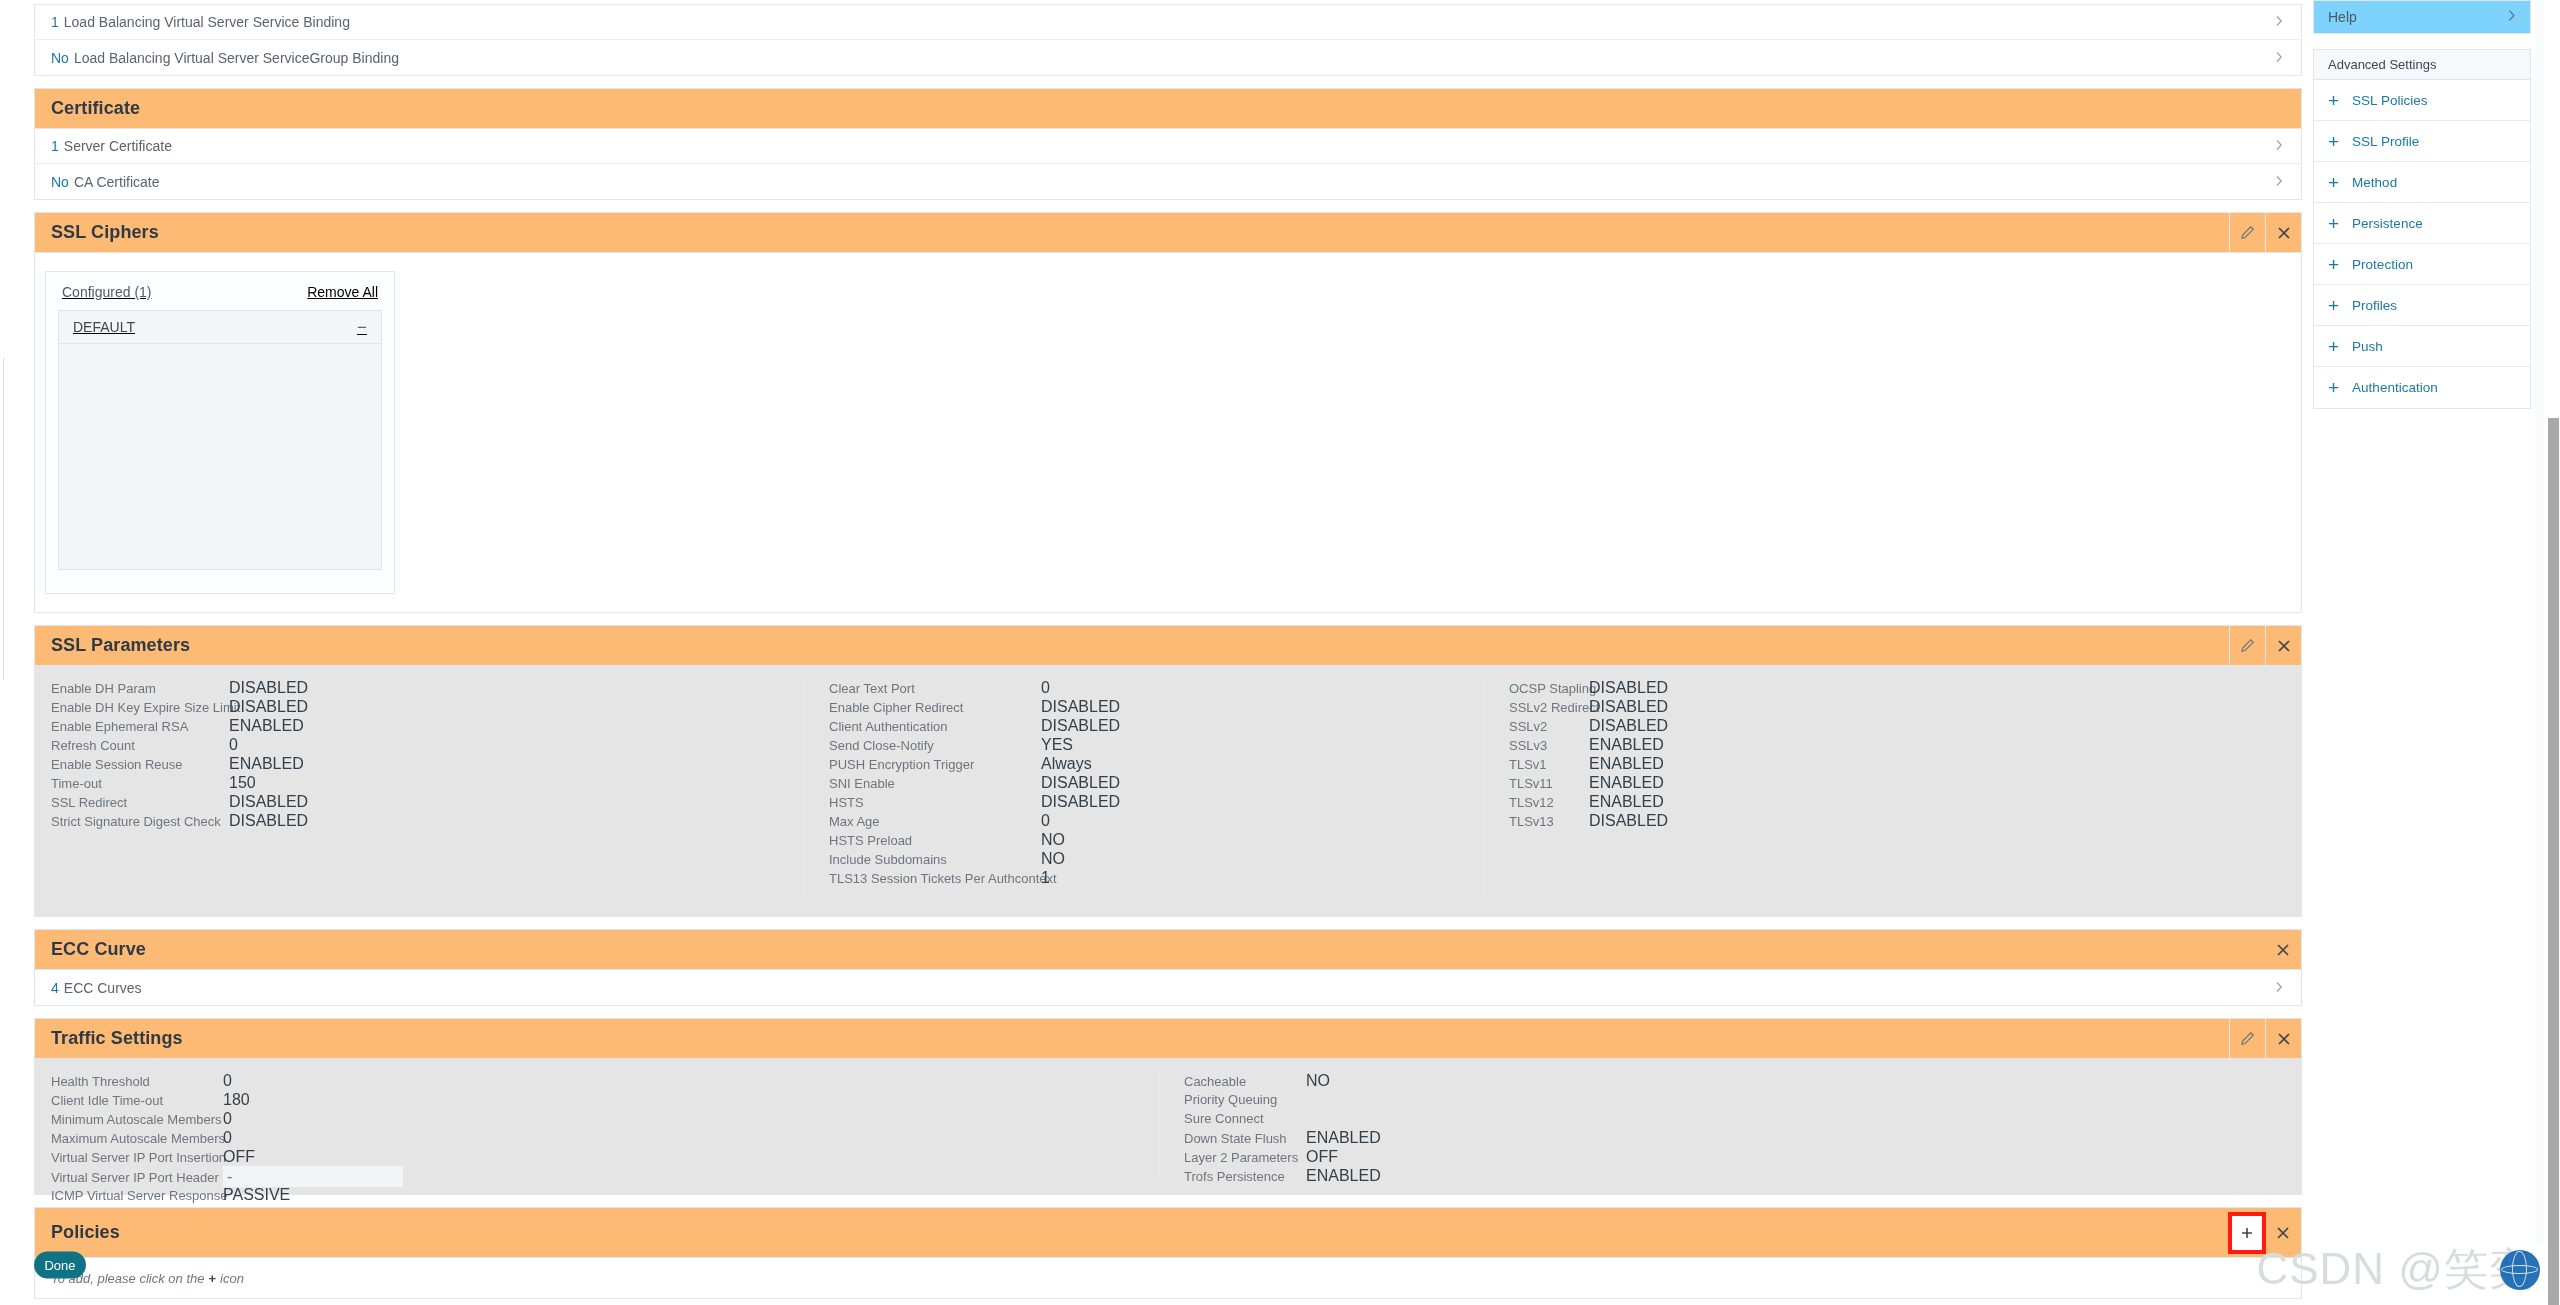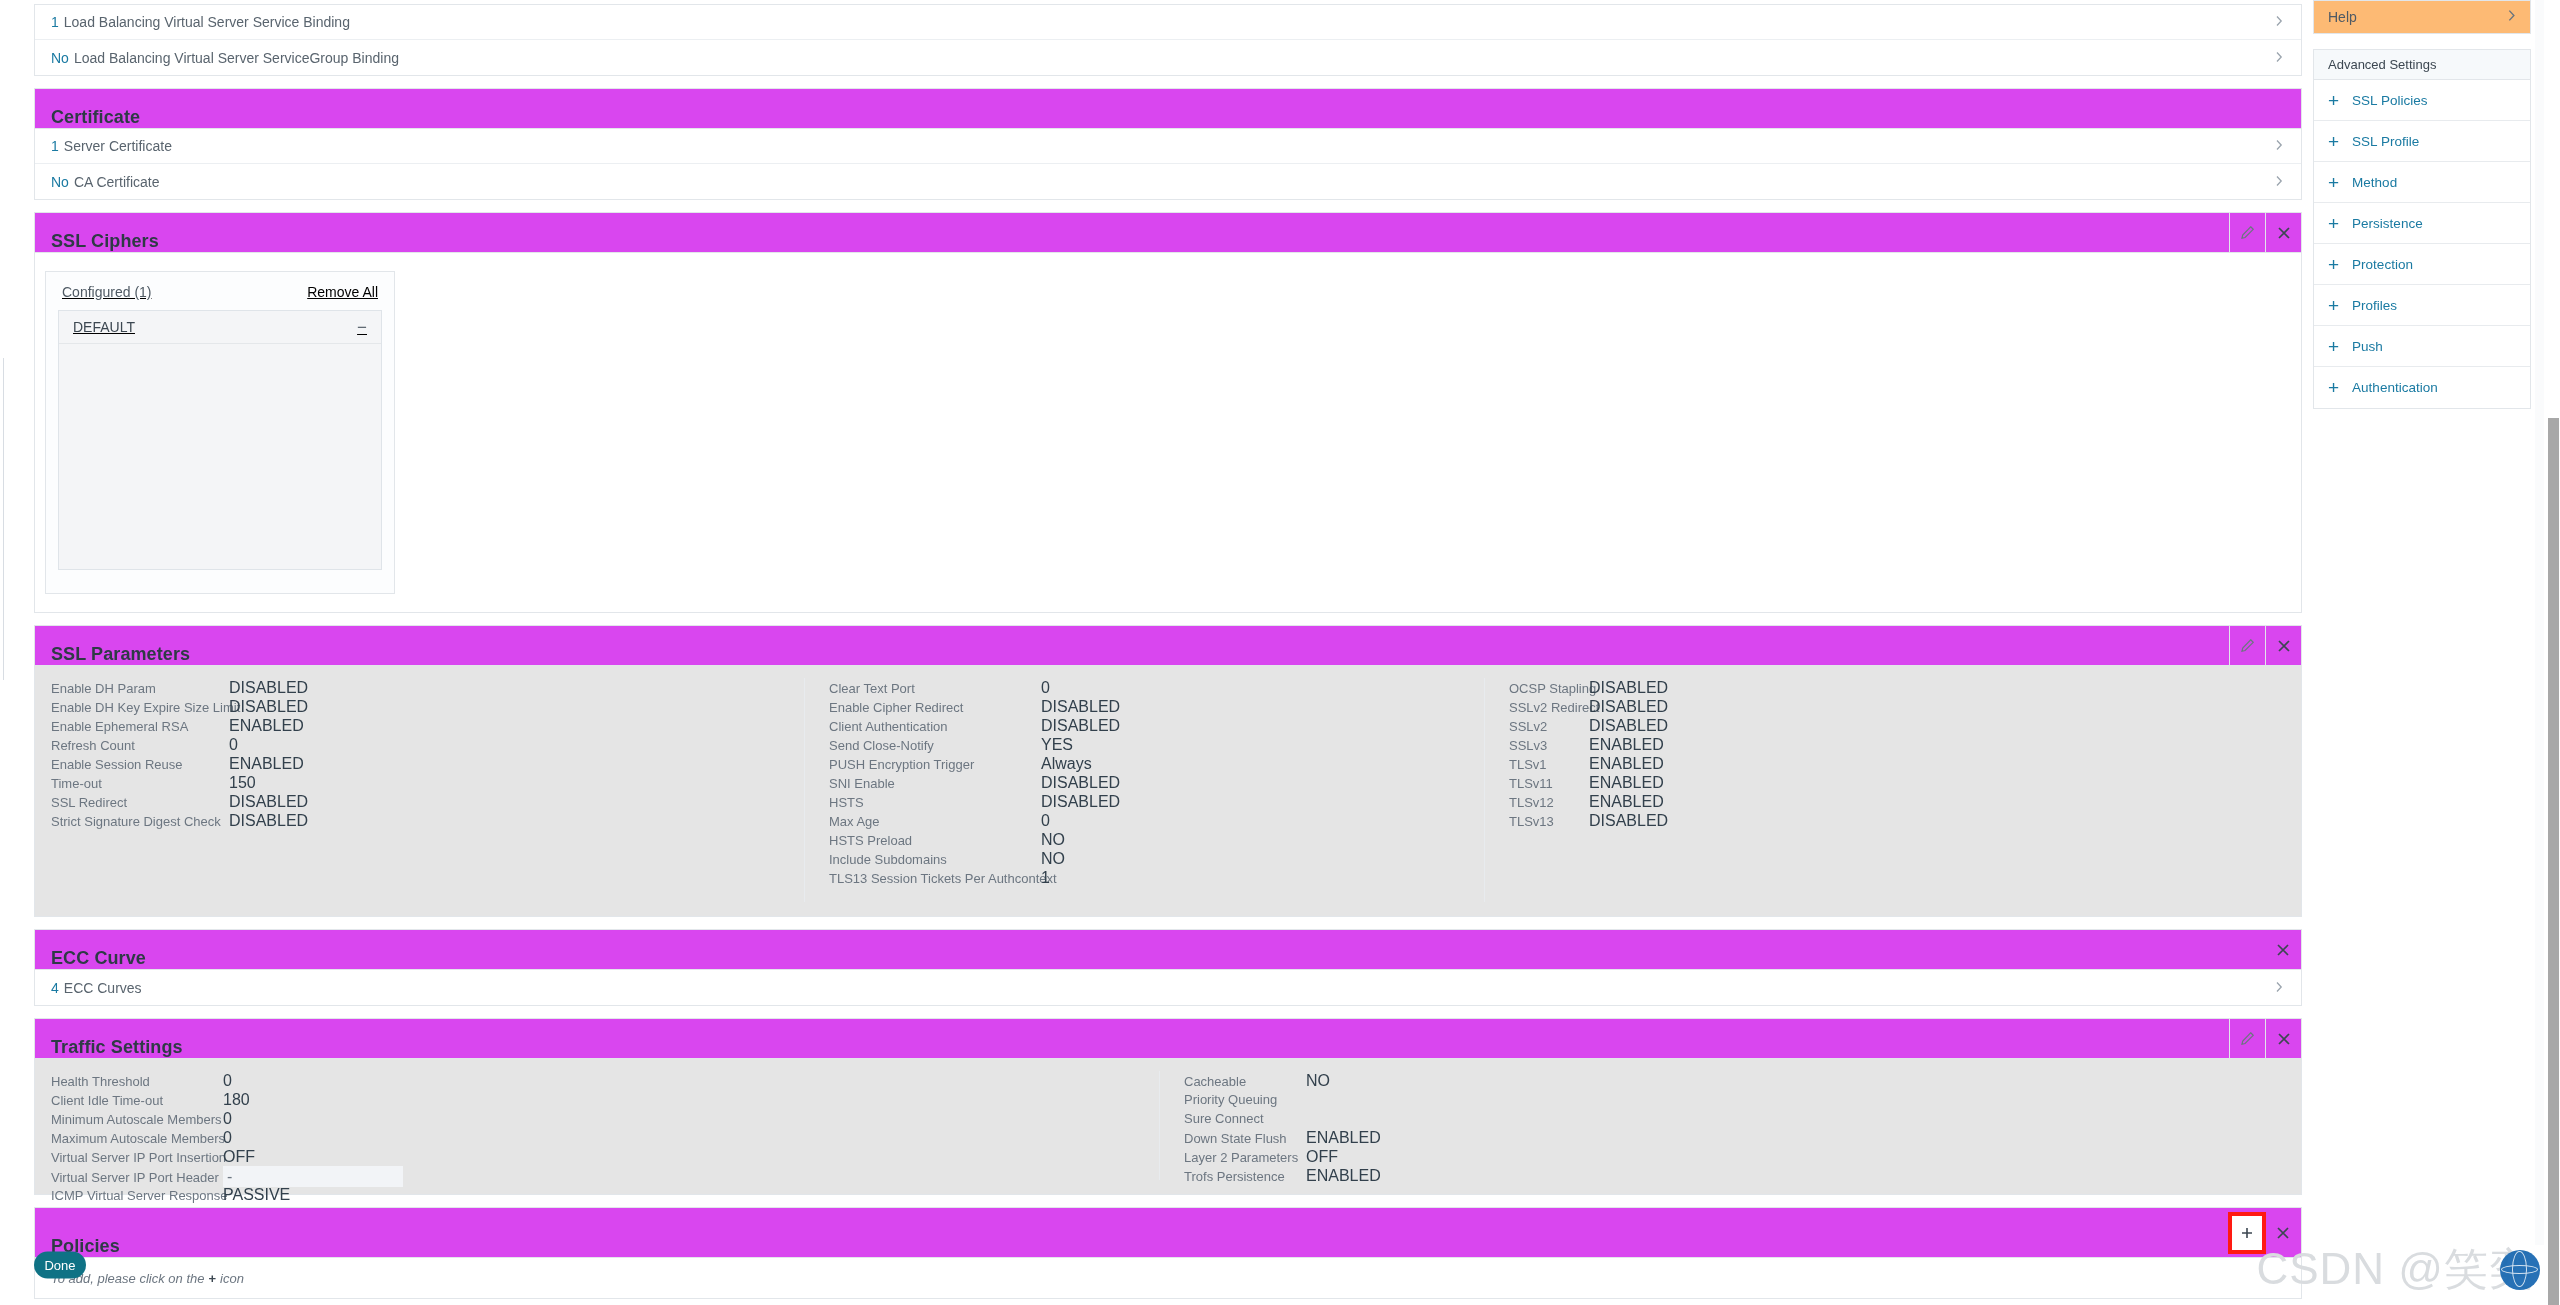--- a/index.html
+++ b/index.html
@@ -34,25 +34,25 @@
   }
 
   
   .panel {
     background: #ffffff;
     border: 1px solid #e2e6ea;
     margin-bottom: 12px;
   }
 
   .panel-head {
-    background: #d946ef;
+    background: #fdba74;
     border-bottom: 1px solid #e2e6ea;
     height: 40px;
     display: flex;
-    align-items: flex-end;
+    align-items: center;
     padding-left: 16px;
     position: relative;
   }
   .panel-head .title {
     font-size: 18px;
     color: #2e3a45;
     font-weight: bold;
     letter-spacing: .1px;
   }
   .panel-head.tall { height: 50px; }
@@ -251,21 +251,21 @@
 
   
   .right-col {
     position: absolute;
     left: 2313px;
     top: 0;
     width: 218px;
   }
   .help-card {
     border: 1px solid #e2e6ea;
-    background: #fdba74;
+    background: #7dd3fc;
     height: 34px;
     display: flex;
     align-items: center;
     padding: 0 12px 0 14px;
     justify-content: space-between;
     cursor: pointer;
     margin-bottom: 15px;
   }
   .help-card .t { font-size: 14px; color: #4f5a64; }
   .adv-card {

